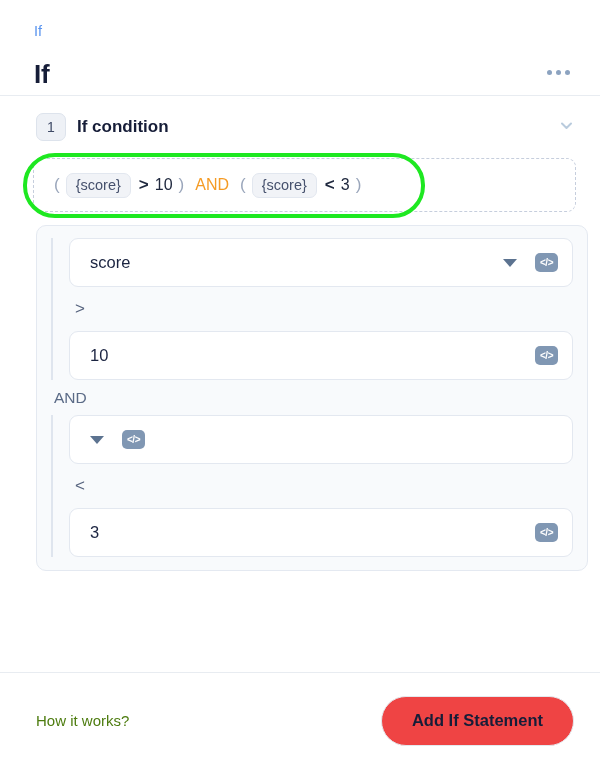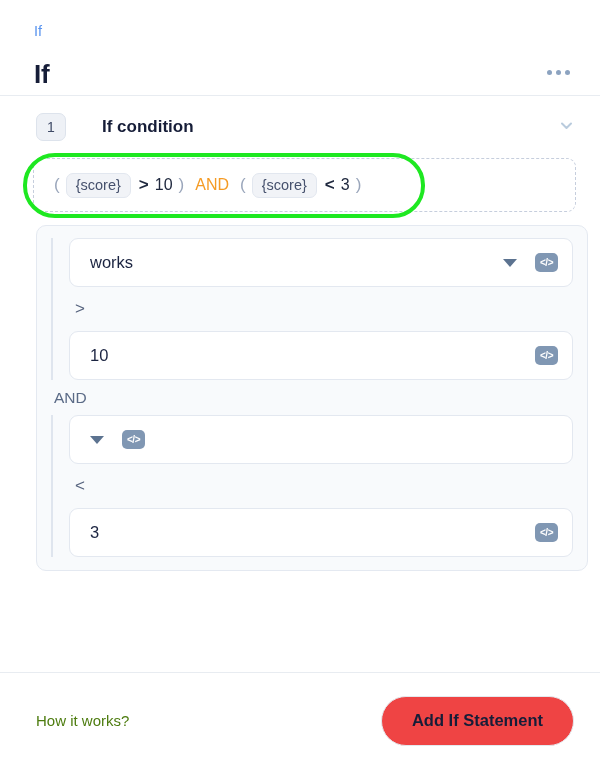--- a/index.html
+++ b/index.html
@@ -70,21 +70,21 @@
     background: #eef1f6;
     border: 1px solid #dde3ec;
     color: #3f4a66;
     font-size: 14px;
     display: flex;
     align-items: center;
     justify-content: center;
     box-sizing: border-box;
   }
   .section-title {
-    margin-left: 36px;
+    margin-left: 11px;
     font-size: 17px;
     font-weight: bold;
     color: #161d38;
   }
   .collapse-chevron {
     position: absolute;
     right: 26px;
     top: 50%;
     transform: translateY(-60%);
     width: 15px;
@@ -307,21 +307,21 @@
       <span class="paren">)</span>
     </div>
   </div>
   <div class="annotation-ring"></div>
 </div>
 
 <div class="cond-card">
 
   <div class="cond-group">
     <div class="field">
-      <span class="field-value">works</span>
+      <span class="field-value">score</span>
       <span class="caret"></span>
       <span class="code-badge">&lt;/&gt;</span>
     </div>
     <div class="operator">&gt;</div>
     <div class="field">
       <span class="field-value">10</span>
       <span class="code-badge">&lt;/&gt;</span>
     </div>
   </div>
 

